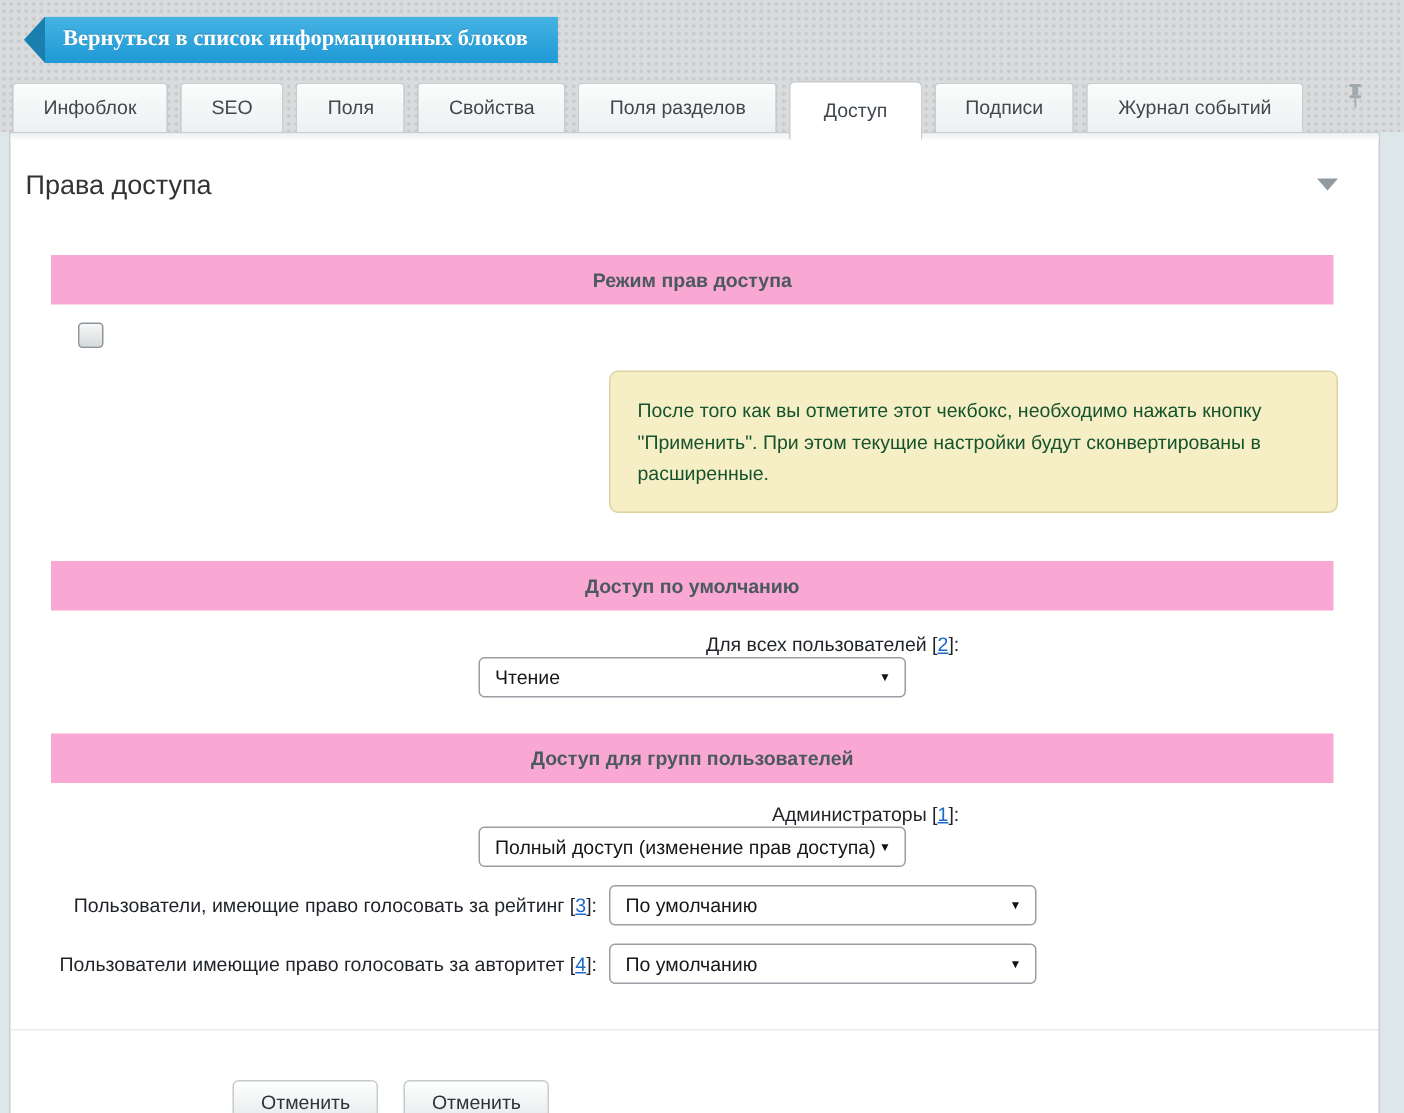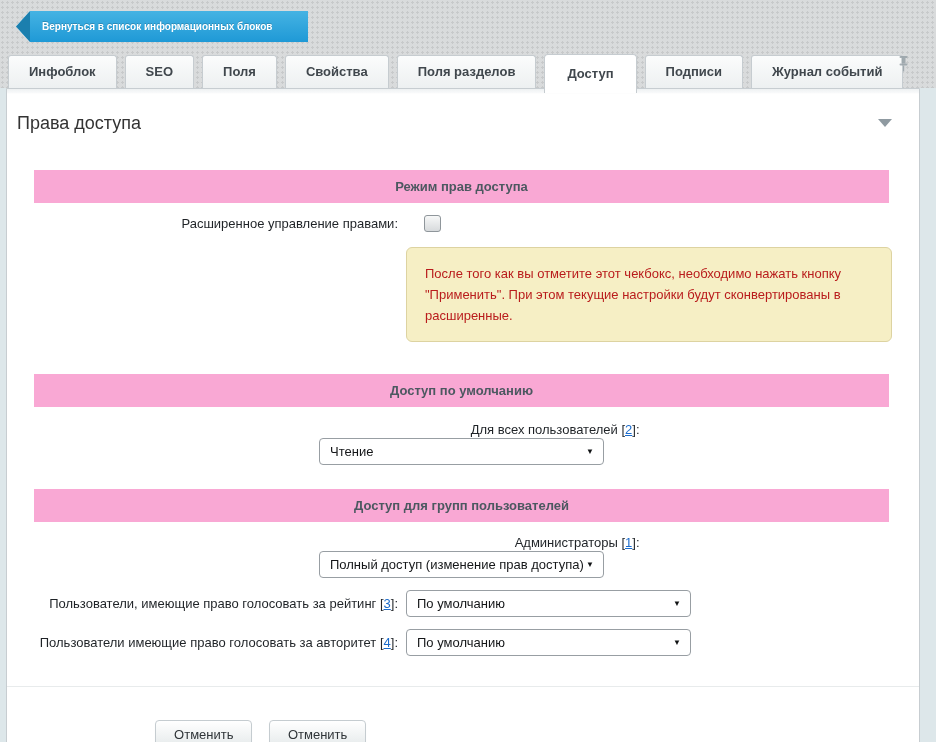--- a/index.html
+++ b/index.html
@@ -16,47 +16,48 @@
     background-image:radial-gradient(#c7c9ca 1px, transparent 1.1px);
     background-size:5px 5px;
     padding-top:11px;
   }
   .back-btn {
     position:relative;
     display:inline-block;
     margin-left:16px;
     height:31px;
     line-height:31px;
-    padding:0 36px 0 26px;
+    padding:0 20px 0 26px;
     background:linear-gradient(#45b3e3,#1f99d6);
     clip-path:polygon(14px 0, 100% 0, 100% 100%, 14px 100%, 0 50%);
-    color:#fff; font-size:10px; font-weight:bold;
+    color:#fff; font-size:15px; font-weight:bold;
     text-shadow:0 -1px 0 rgba(0,0,0,.18);
     cursor:pointer;
+    font-family:Liberation Serif, serif;
   }
   .back-btn .edge {
     position:absolute; left:0; top:0; bottom:0; width:14px;
     background:#1b7fae;
     clip-path:polygon(14px 0, 14px 100%, 0 50%);
   }
 
   
   .tabbar {
     position:relative;
     display:flex; align-items:flex-end;
     height:46px; padding-left:8px;
     z-index:2;
   }
   .tab {
     background:linear-gradient(#fbfcfc,#edf0f1);
     border:1px solid #c6ccd0; border-bottom:none;
     border-radius:3px 3px 0 0;
     padding:8px 20px 9px;
     margin-right:8px;
-    font-size:13px; font-weight:bold; color:#40474d;
+    font-size:13px; font-weight:normal; color:#40474d;
     cursor:pointer; white-space:nowrap;margin-top:25px;
   }
   .tab.active {
     background:#fff;
     padding:11px 22px 12px;
     margin-bottom:-5px;
     border-radius:4px 4px 0 0;
     position:relative; z-index:3;
   }
   .pin { cursor:pointer; opacity:.85; }
@@ -111,21 +112,21 @@
     cursor:pointer;
   }
 
   .note-row { margin-bottom:32px; align-items:flex-start; }
   .note {
     width:486px;
     background:#f6efc5;
     border:1px solid #ddd3a1;
     border-radius:6px;
     padding:15px 18px;
-    font-size:13px; line-height:21px; color:#b91c1c;
+    font-size:13px; line-height:21px; color:#14532d;
   }
 
   .gap-sm { margin:15px 0 24px;flex-direction:column; }
   .gap-first { margin-top:13px;flex-direction:column; }
   .gap-next { margin-top:12px; }
 
   .select {
     position:relative;
     width:285px; height:27px;
     background:#fff;
@@ -217,21 +218,20 @@
   <div class="title-row">
     <div class="page-title">Права доступа</div>
     <div class="collapse-arrow"></div>
   </div>
 
   <div class="form">
 
     <div class="section-bar">Режим прав доступа</div>
 
     <div class="form-row row-checkbox">
-      <div class="row-label">Расширенное управление правами:</div>
       <div class="row-ctl">
         <span class="checkbox"></span>
       </div>
     </div>
 
     <div class="form-row note-row">
       <div class="row-label"></div>
       <div class="row-ctl">
         <div class="note">После того как вы отметите этот чекбокс, необходимо нажать кнопку "Применить". При этом текущие настройки будут сконвертированы в расширенные.</div>
       </div>

